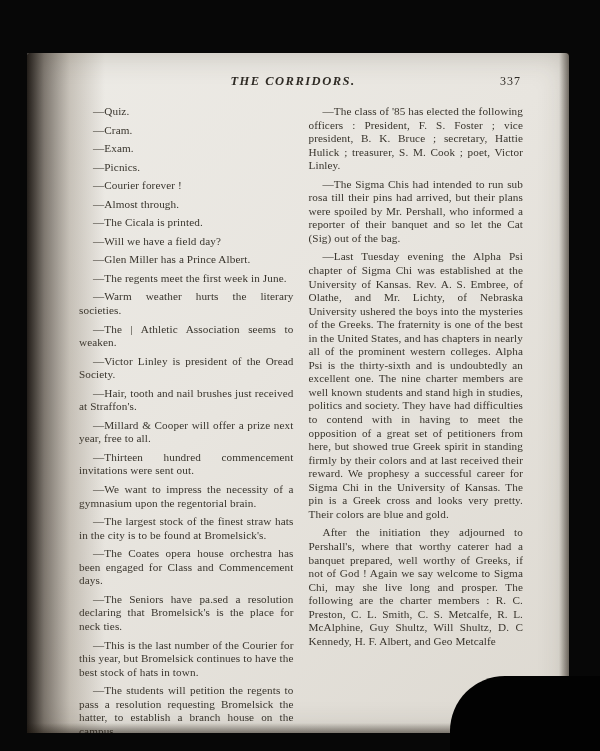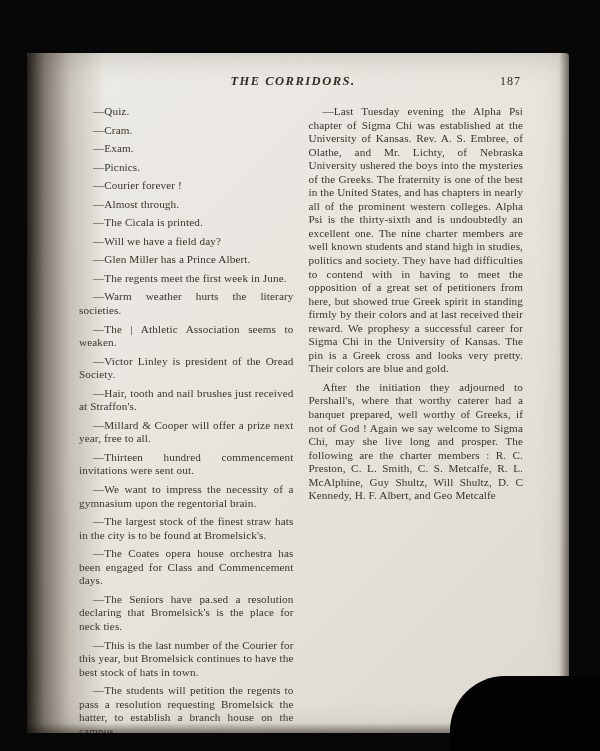--- a/index.html
+++ b/index.html
@@ -126,21 +126,21 @@
   }
 </style>
 </head>
 <body>
 
 <div class="scan-stage">
   <div class="page">
     <div class="page-inner">
       <div class="header-row">
         <div class="journal-title">THE CORRIDORS.</div>
-        <div class="page-number">187</div>
+        <div class="page-number">337</div>
       </div>
       <div class="columns">
         <div class="col">
             <p class="para">—Quiz.</p>
             <p class="para">—Cram.</p>
             <p class="para">—Exam.</p>
             <p class="para">—Picnics.</p>
             <p class="para">—Courier forever !</p>
             <p class="para">—Almost through.</p>
             <p class="para">—The Cicala is printed.</p>
@@ -154,20 +154,22 @@
             <p class="para">—Millard &amp; Cooper will offer a prize next year, free to all.</p>
             <p class="para">—Thirteen hundred commencement invitations were sent out.</p>
             <p class="para">—We want to impress the necessity of a gymnasium upon the regentorial brain.</p>
             <p class="para">—The largest stock of the finest straw hats in the city is to be found at Bromelsick's.</p>
             <p class="para">—The Coates opera house orchestra has been engaged for Class and Commencement days.</p>
             <p class="para">—The Seniors have pa.sed a resolution declaring that Bromelsick's is the place for neck ties.</p>
             <p class="para">—This is the last number of the Courier for this year, but Bromelsick continues to have the best stock of hats in town.</p>
             <p class="para">—The students will petition the regents to pass a resolution requesting Bromelsick the hatter, to establish a branch house on the campus.</p>
           </div>
         <div class="col">
+            <p class="para">—The class of '85 has elected the following officers :  President, F. S. Foster ; vice president, B. K. Bruce ;  secretary, Hattie Hulick ; treasurer, S. M. Cook ; poet, Victor Linley.</p>
+            <p class="para">—The Sigma Chis had intended to run sub rosa till their pins had arrived, but their plans were spoiled by Mr. Pershall, who informed a reporter of their banquet and so let the Cat (Sig) out of the bag.</p>
             <p class="para">—Last Tuesday evening the Alpha Psi chapter of Sigma Chi was established at the University of Kansas.  Rev. A. S. Embree, of Olathe, and Mr. Lichty, of Nebraska University ushered the boys into the mysteries of the Greeks.  The fraternity is one of the best in the United States, and has chapters in nearly all of the prominent western colleges.  Alpha Psi is the thirty-sixth and is undoubtedly an excellent one.  The nine charter members are well known students and stand high in studies, politics and society.  They have had difficulties to contend with in having to meet the opposition of a great set of petitioners from here, but showed true Greek spirit in standing firmly by their colors and at last received their reward.  We prophesy a successful career for Sigma Chi in the University of Kansas.  The pin is a Greek cross and looks very pretty. Their colors are blue and gold.</p>
             <p class="para">After the initiation they adjourned to Pershall's, where that worthy caterer had a banquet prepared, well worthy of Greeks, if not of God !  Again we say welcome to Sigma Chi, may she live long and prosper.  The following are the charter members : R. C. Preston, C. L. Smith, C. S. Metcalfe, R. L. McAlphine, Guy Shultz, Will Shultz, D. C Kennedy, H. F. Albert, and Geo Metcalfe</p>
           </div>
       </div>
     </div>
     <div class="spine-shadow"></div>
     <div class="page-right-edge"></div>
     <div class="page-bottom-edge"></div>
   </div>
   <div class="corner-dark">

